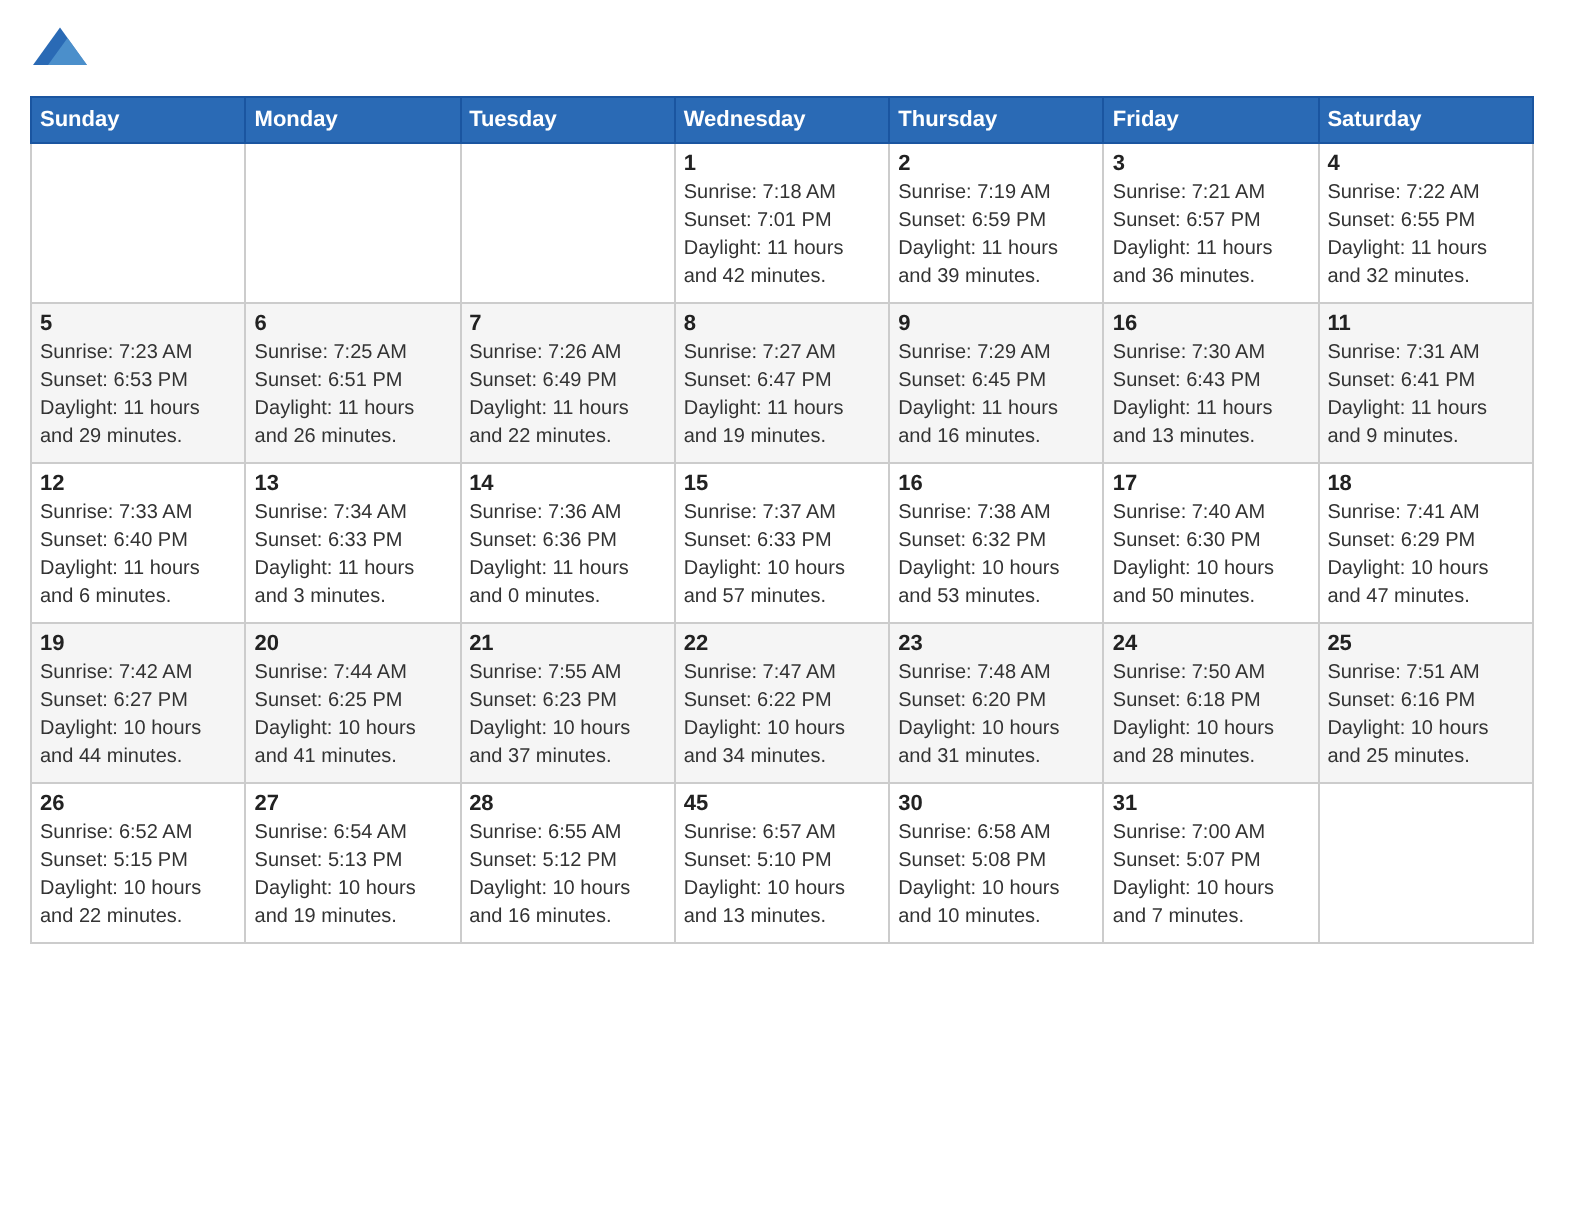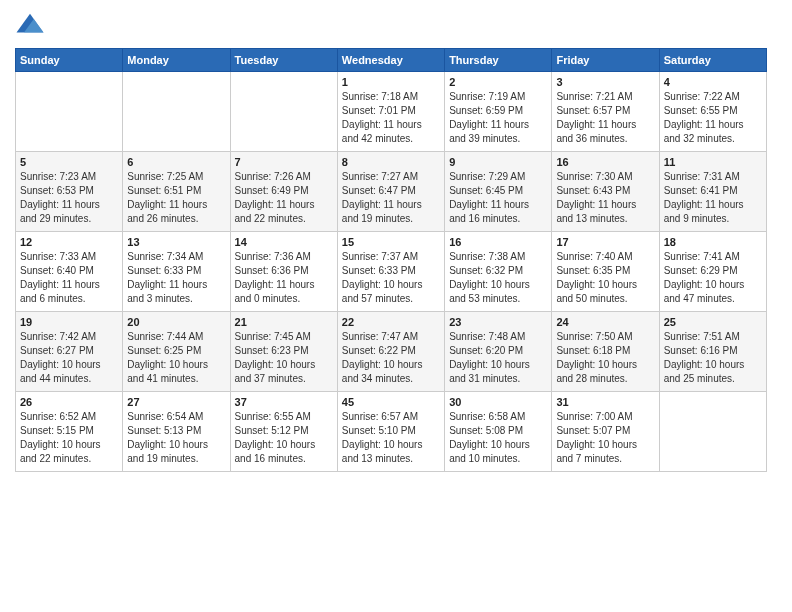--- a/index.html
+++ b/index.html
@@ -241,21 +241,21 @@
           <td>
             <span class="day-number">16</span>
             <div class="cell-content">Sunrise: 7:38 AM
 Sunset: 6:32 PM
 Daylight: 10 hours
 and 53 minutes.</div>
           </td>
           <td>
             <span class="day-number">17</span>
             <div class="cell-content">Sunrise: 7:40 AM
-Sunset: 6:35 PM
+Sunset: 6:30 PM
 Daylight: 10 hours
 and 50 minutes.</div>
           </td>
           <td>
             <span class="day-number">18</span>
             <div class="cell-content">Sunrise: 7:41 AM
 Sunset: 6:29 PM
 Daylight: 10 hours
 and 47 minutes.</div>
           </td>
@@ -270,21 +270,21 @@
           </td>
           <td>
             <span class="day-number">20</span>
             <div class="cell-content">Sunrise: 7:44 AM
 Sunset: 6:25 PM
 Daylight: 10 hours
 and 41 minutes.</div>
           </td>
           <td>
             <span class="day-number">21</span>
-            <div class="cell-content">Sunrise: 7:45 AM
+            <div class="cell-content">Sunrise: 7:55 AM
 Sunset: 6:23 PM
 Daylight: 10 hours
 and 37 minutes.</div>
           </td>
           <td>
             <span class="day-number">22</span>
             <div class="cell-content">Sunrise: 7:47 AM
 Sunset: 6:22 PM
 Daylight: 10 hours
 and 34 minutes.</div>
@@ -320,21 +320,21 @@
 and 22 minutes.</div>
           </td>
           <td>
             <span class="day-number">27</span>
             <div class="cell-content">Sunrise: 6:54 AM
 Sunset: 5:13 PM
 Daylight: 10 hours
 and 19 minutes.</div>
           </td>
           <td>
-            <span class="day-number">37</span>
+            <span class="day-number">28</span>
             <div class="cell-content">Sunrise: 6:55 AM
 Sunset: 5:12 PM
 Daylight: 10 hours
 and 16 minutes.</div>
           </td>
           <td>
             <span class="day-number">45</span>
             <div class="cell-content">Sunrise: 6:57 AM
 Sunset: 5:10 PM
 Daylight: 10 hours

